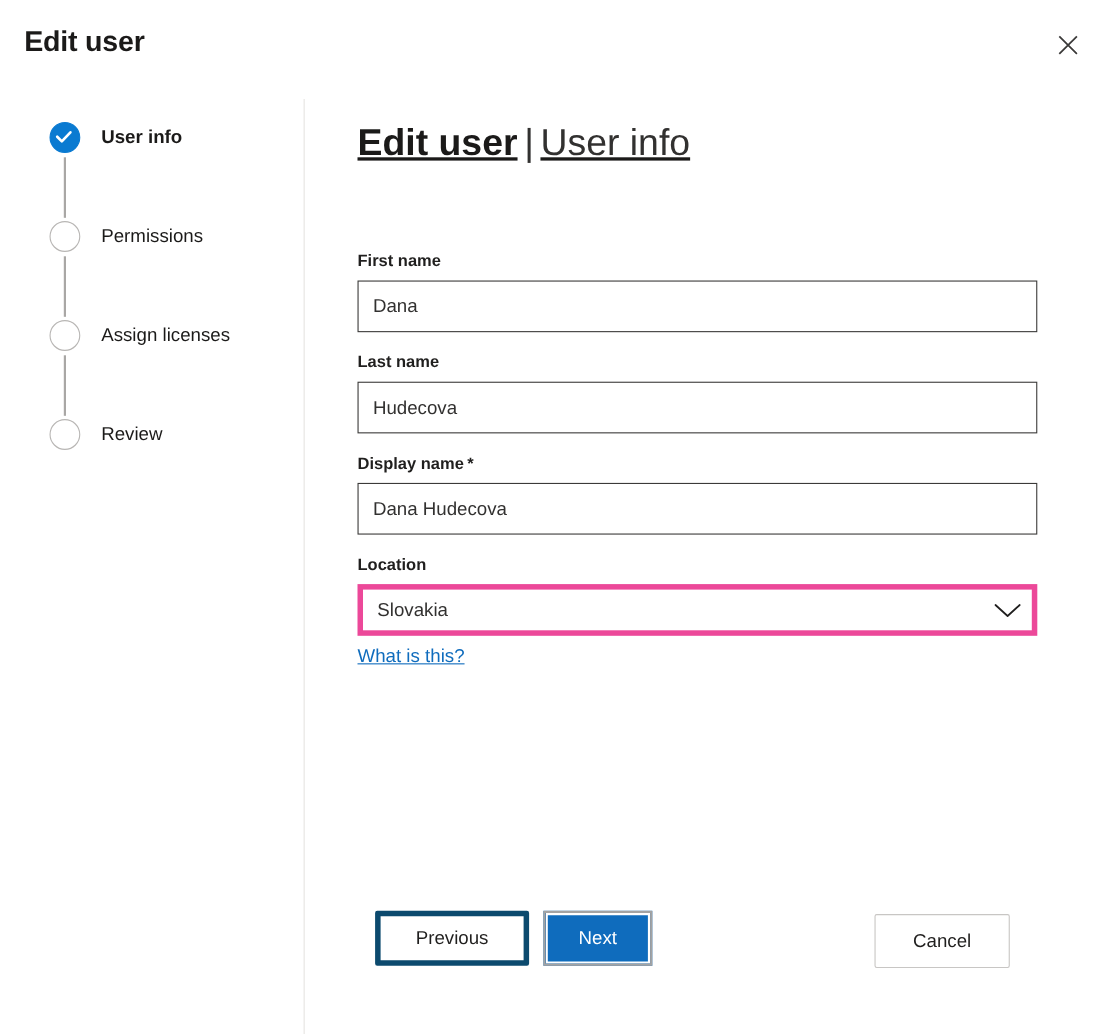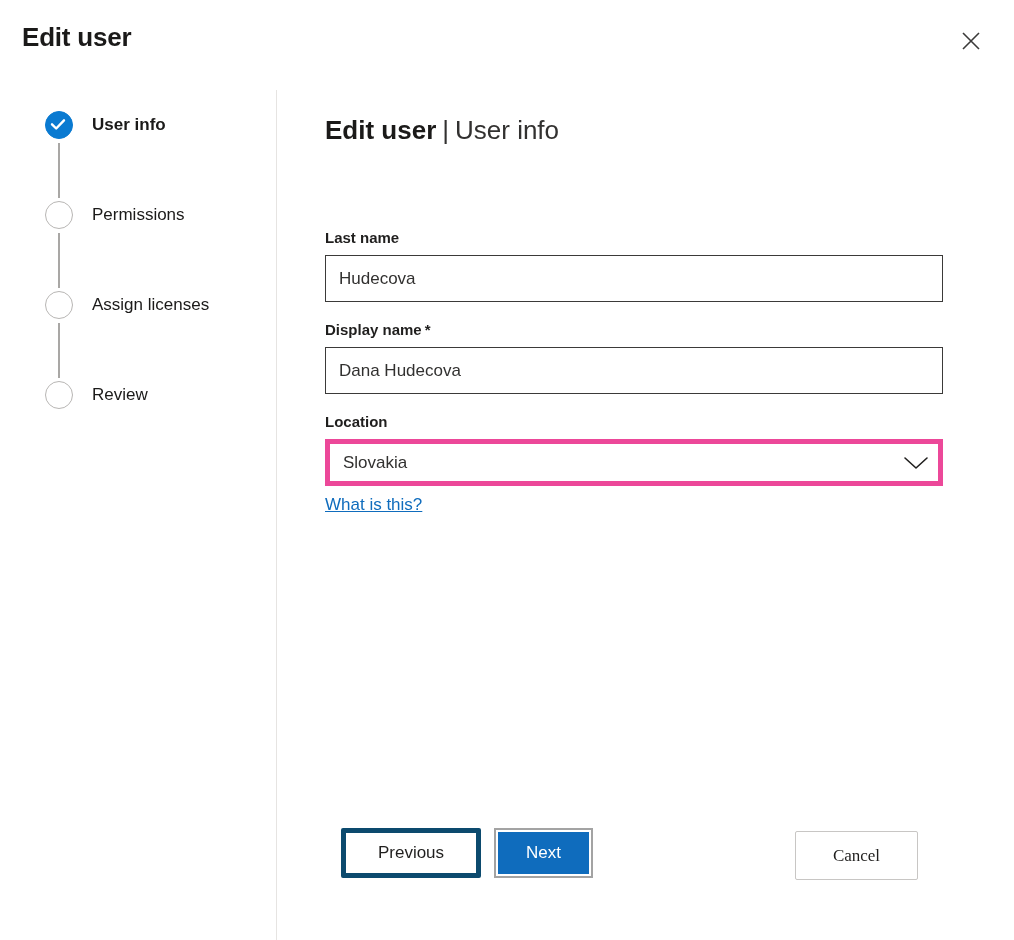--- a/index.html
+++ b/index.html
@@ -118,24 +118,25 @@
   #main-panel {
     position: absolute;
     left: 325px;
     top: 0;
     width: 640px;
   }
   #page-heading {
     position: absolute;
     left: 0;
     top: 110px;
-    font-size: 26px;
+    font-size: 34px;
     line-height: 40px;
     color: #1b1a19;
     white-space: nowrap;
+    text-decoration: underline;
   }
   #page-heading .bold { font-weight: bold; }
   #page-heading .sep  { font-weight: normal; color: #323130; margin: 0 6px; }
   #page-heading .light{ font-weight: normal; color: #323130; }
 
   #form {
     position: absolute;
     left: 0;
     top: 228px;
     width: 618px;
@@ -264,21 +265,20 @@
   }
   #cancel-button {
     position: absolute;
     left: 454px;
     top: 3px;
     width: 123px;
     height: 49px;
     background: #ffffff;
     border: 1px solid #c8c6c4;
     color: #201f1e;
-    font-family: Liberation Serif, serif;
   }
 </style>
 </head>
 <body>
 
 <div id="dialog-title">Edit user</div>
 
 <button id="close-button">
   <span>
     <svg width="22" height="22" viewBox="0 0 22 22" aria-hidden="true">
@@ -333,20 +333,24 @@
 </nav>
 
 <div id="main-panel">
 
   <div id="page-heading">
     <span class="bold">Edit user</span><span class="sep">|</span><span class="light">User info</span>
   </div>
 
   <form id="form">
 
+    <div class="field">
+      <label class="field-label">First name</label>
+      <input class="textbox" type="text" value="Dana" style="">
+    </div>
 
     <div class="field">
       <label class="field-label">Last name</label>
       <input class="textbox" type="text" value="Hudecova" style="">
     </div>
 
     <div class="field">
       <label class="field-label"><span>Display name</span><span class="req">*</span></label>
       <input class="textbox" type="text" value="Dana Hudecova" style="">
     </div>

